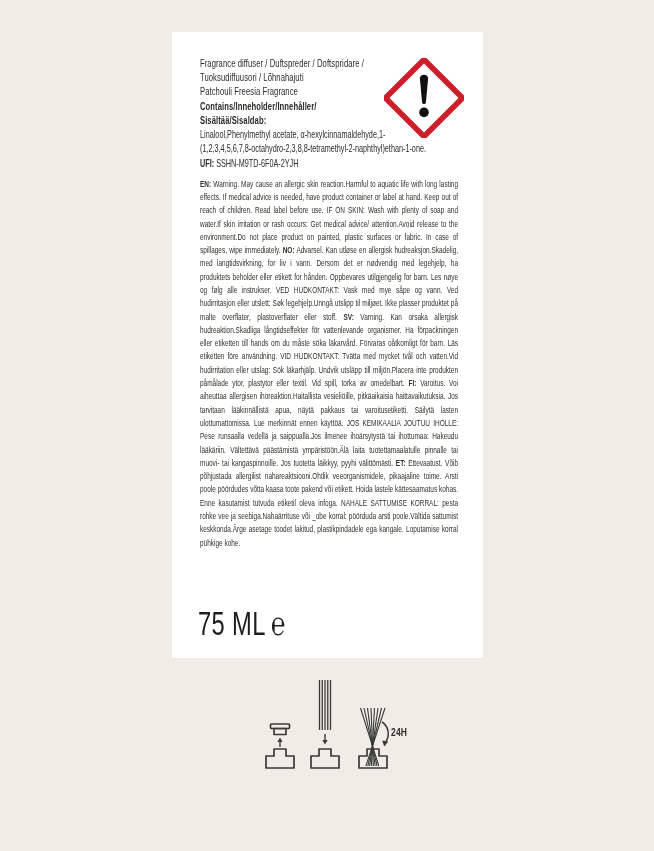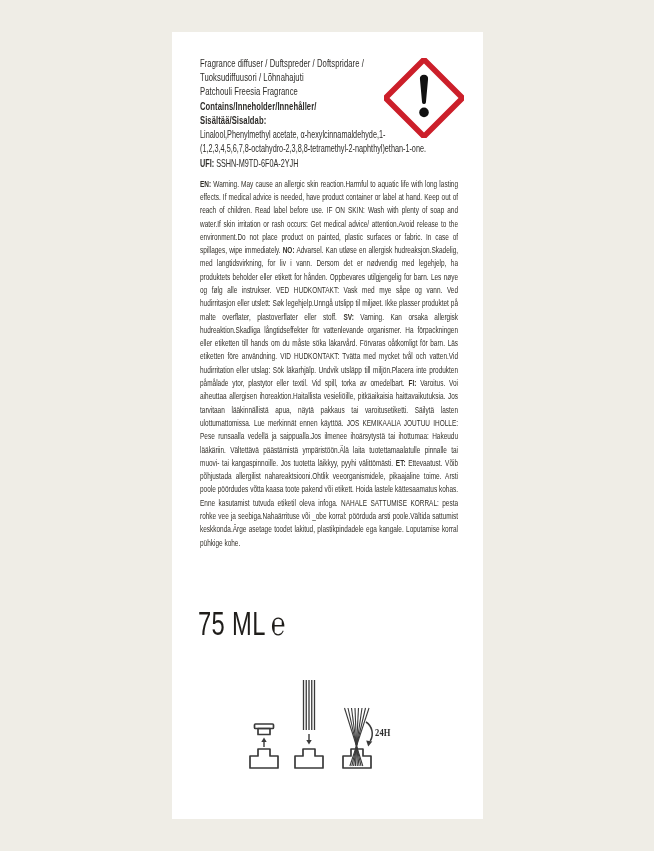--- a/index.html
+++ b/index.html
@@ -6,21 +6,21 @@
   html, body { margin: 0; padding: 0; }
   body {
     width: 654px; height: 851px; position: relative;
     background: #efede6;
     font-family: "Liberation Sans", sans-serif;
     color: #2e2c29;
     overflow: hidden;
   }
   .label {
     position: absolute; left: 172px; top: 32px;
-    width: 311px; height: 787px;
+    width: 311px; height: 626px;
     background: #ffffff;
   }
   .content {
     position: absolute; left: 28px; top: 24px;
     width: 391px;
     transform: scaleX(0.66); transform-origin: 0 0;
   }
   .hdr-line { font-size: 11.6px; line-height: 14.2px; letter-spacing: 0.1px; }
   .bold { font-weight: 700; }
   .ingredients-line { font-size: 11px; line-height: 14.2px; white-space: nowrap; }
@@ -38,22 +38,22 @@
     width: 80px; height: 80px;
   }
   .volume {
     position: absolute; left: 26px; top: 573px;
     font-size: 33px; letter-spacing: 0.5px; white-space: nowrap;
     color: #1f1d1a;
     transform: scaleX(0.72); transform-origin: 0 0;
   }
   .volume .esign { margin-left: 7px; }
   .steps {
-    position: absolute; left: 72px; top: 646px;
-    width: 160px; height: 95px; font-family: Liberation Serif, serif;
+    position: absolute; left: 88px; top: 646px;
+    width: 160px; height: 95px;
   }
   .h24 {
     position: absolute; left: 131px; top: 49px;
     font-size: 10px; font-weight: 700; color: #2b2b2b;
     letter-spacing: 0.2px;
     transform: scaleX(0.85); transform-origin: 0 0;
     white-space: nowrap;
   }
 </style>
 </head>

